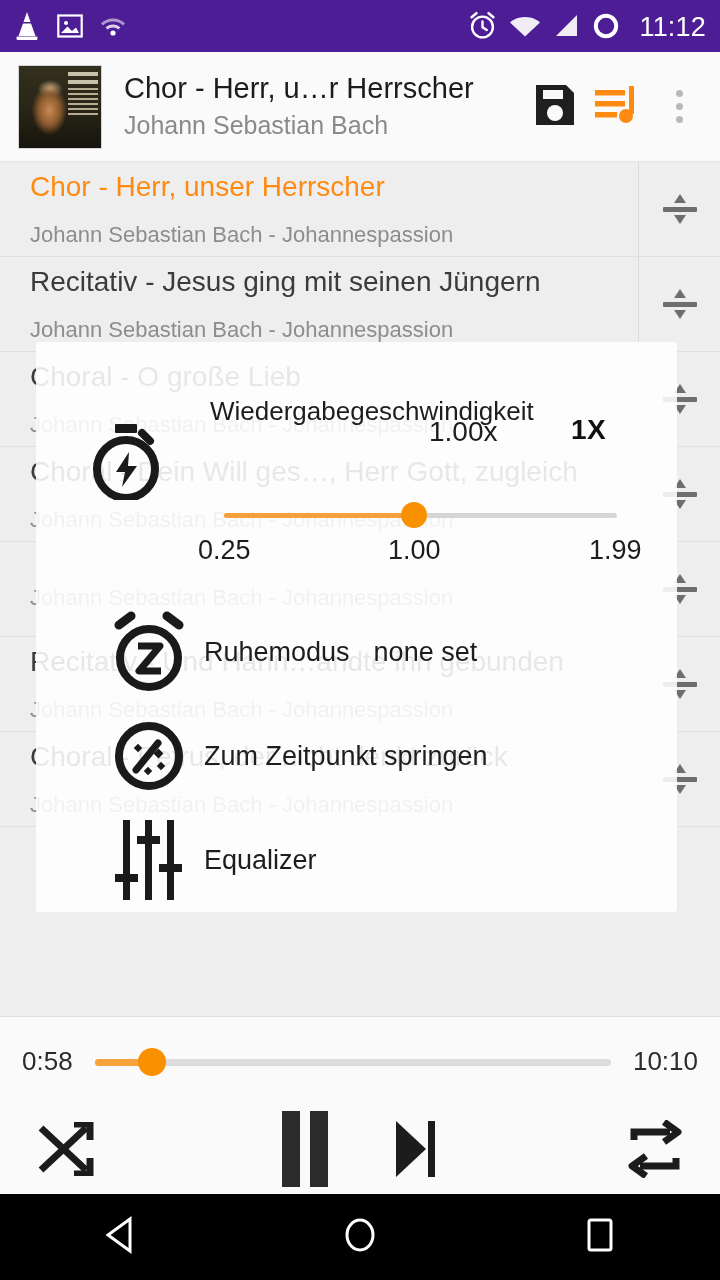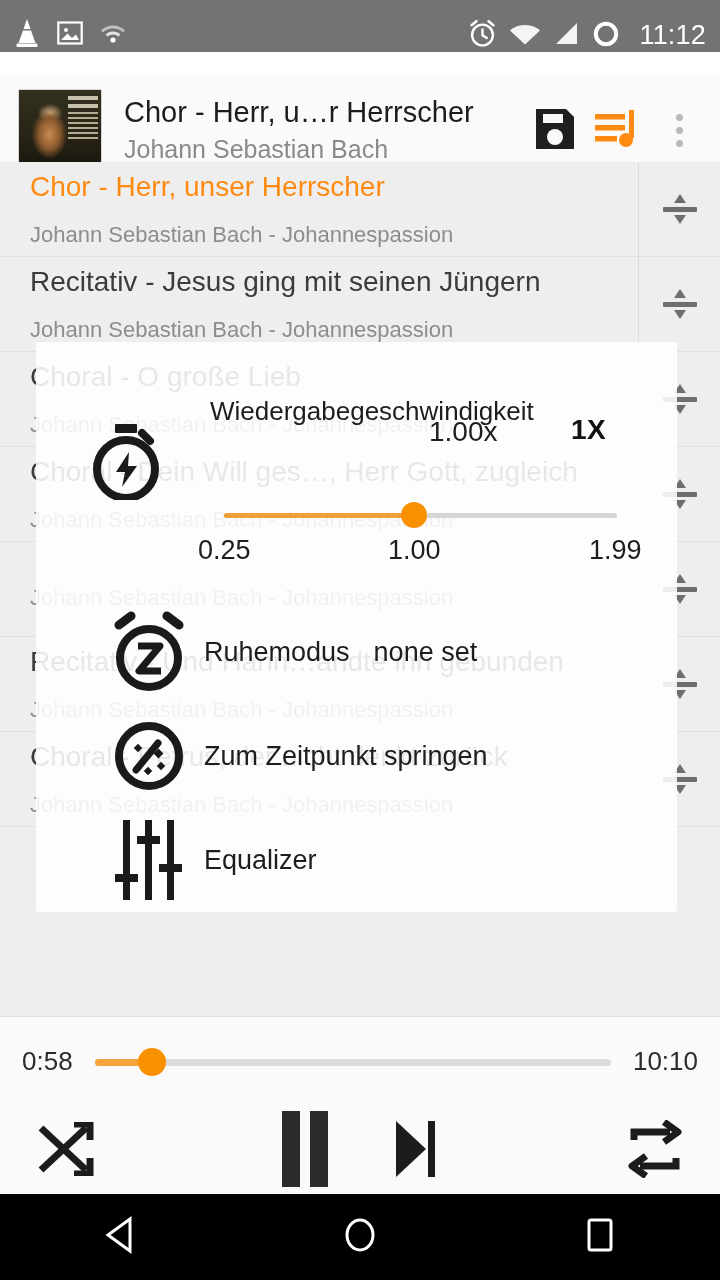--- a/index.html
+++ b/index.html
@@ -8,40 +8,39 @@
     background: #ffffff;
     font-family: "Liberation Sans", sans-serif;
     overflow: hidden;
   }
   #app { position: relative; width: 720px; height: 1280px; }
 
   
   .statusbar {
     position: absolute; top: 0; left: 0;
     width: 720px; height: 52px;
-    background: #737373;
-    display: flex; align-items: flex-end;
-    padding: 0 14px;
+    background: #4c1d95;
+    display: flex; align-items: flex-start;
+    padding: 11px 14px;
   }
   .sb-left { display: flex; align-items: center; gap: 17px; }
   .sb-right { margin-left: auto; display: flex; align-items: center; gap: 13px; }
   .sb-time {
     color: #fff; font-size: 27px; letter-spacing: .2px;
     margin-left: 6px;
   }
 
   
   .titlebar {
     position: absolute; top: 52px; left: 0;
     width: 720px; height: 110px;
     background: #fafafa;
     display: flex; align-items: center;
     padding: 0 14px 0 18px;
     border-bottom: 1px solid #e4e4e4;
-    margin-top: 24px;
   }
   .albumart {
     width: 84px; height: 84px; flex: 0 0 84px;
     border: 1px solid #d5d5d5;
     position: relative; overflow: hidden;
     background: #1d1a12;
   }
   .albumart .art-bg {
     position: absolute; inset: 0;
     background:

